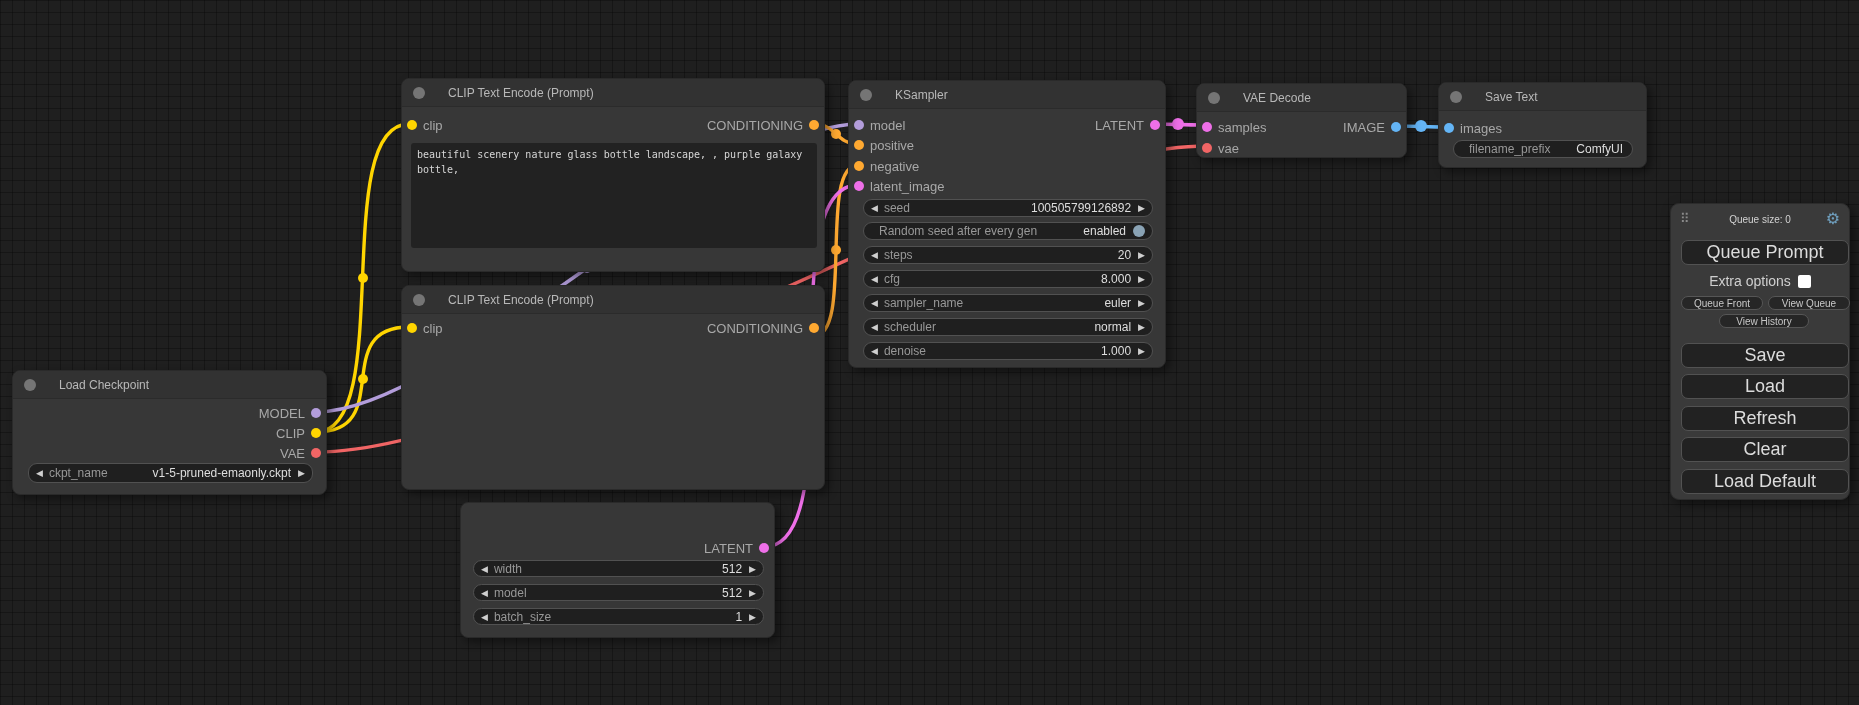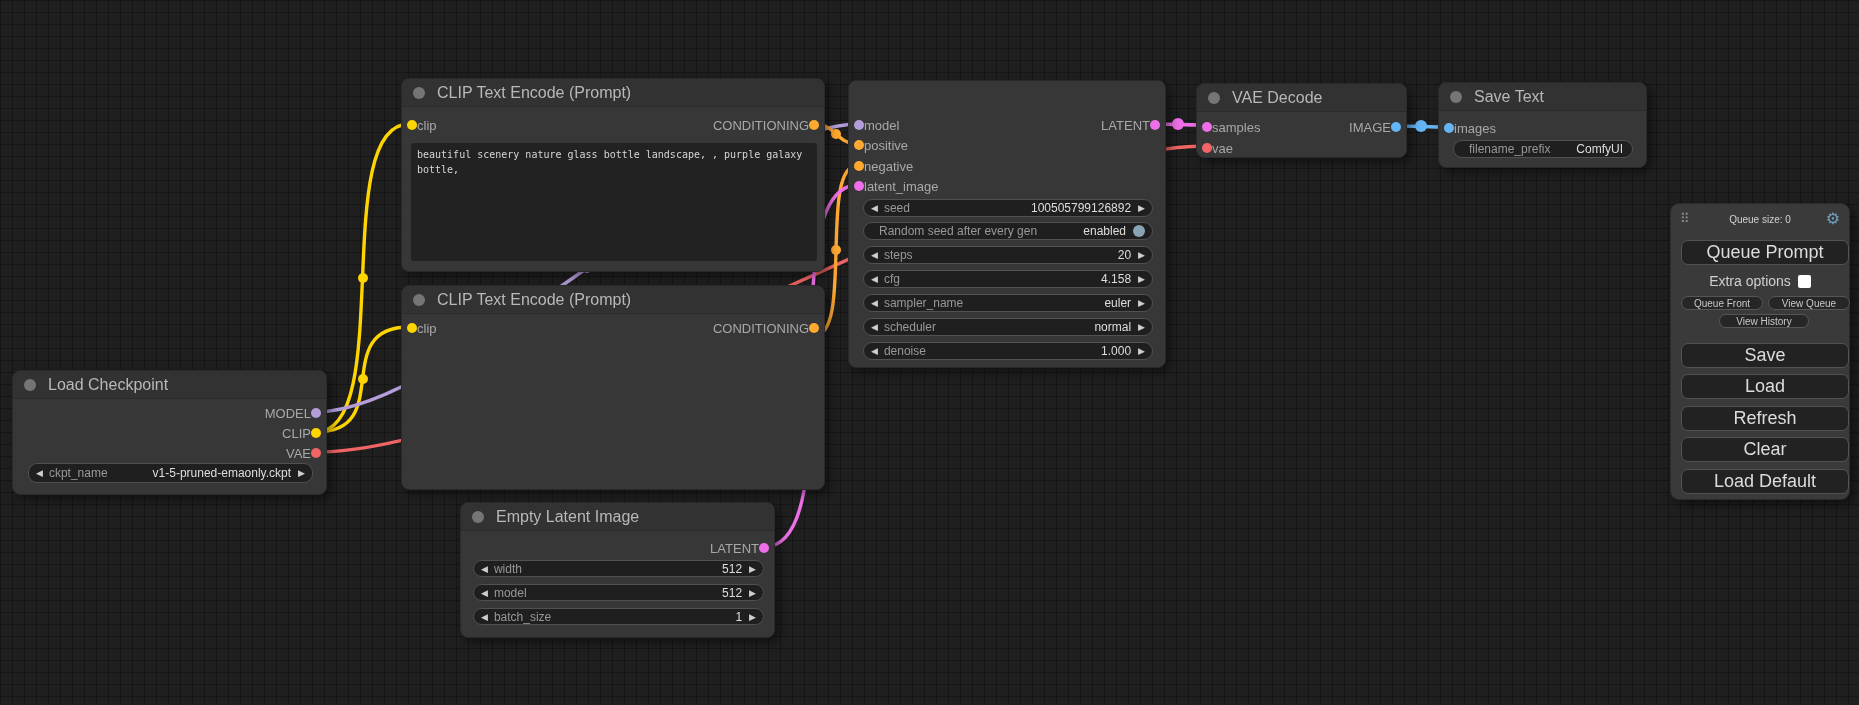--- a/index.html
+++ b/index.html
@@ -22,33 +22,33 @@
     background:#373737;
     border:1px solid #2a2a2a;
     border-radius:8px;
     box-shadow:4px 4px 10px rgba(0,0,0,.45);
   }
   .node-title {
     height:28px; line-height:28px;
     background:#323232;
     border-radius:8px 8px 0 0;
     border-bottom:1px solid #2b2b2b;
-    padding-left:35px;
-    font-size:16px; color:#b8b8b8;
+    padding-left:46px;
+    font-size:12px; color:#b8b8b8;
     white-space:nowrap; overflow:hidden;
     position:relative;
   }
   .tdot {
     position:absolute; left:11px; top:8px;
     width:12px; height:12px; border-radius:50%;
     background:#757575;
   }
   .slot {
     position:absolute; height:16px;
-    display:flex; align-items:center; 
+    display:flex; align-items:center; gap:6px;
     font-size:13px; color:#a8a8a8; white-space:nowrap;
   }
   .slot.in  { left:5px; }
   .slot.out { right:5px; }
   .sdot { width:10px; height:10px; border-radius:50%; flex:0 0 auto; }
 
   .widget {
     position:absolute; height:18px;
     background:#1f1f1f;
     border:1px solid #515151;
@@ -167,39 +167,43 @@
     <span>CLIP Text Encode (Prompt)</span>
   </div>
   <div class="slot in" style="top:38px;">
     <span class="sdot" style="background-color: rgb(255, 213, 0);"></span>
     <span>clip</span>
   </div>
   <div class="slot out" style="top:38px;">
     <span>CONDITIONING</span>
     <span class="sdot" style="background-color: rgb(255, 169, 49);"></span>
   </div>
-  <div class="prompt" style="left:9px;top:64px;width:406px;height:118px;">beautiful scenery nature glass bottle landscape, , purple galaxy bottle,</div>
+  <div class="prompt" style="left:9px;top:64px;width:406px;height:105px;">beautiful scenery nature glass bottle landscape, , purple galaxy bottle,</div>
 </div>
 
 <div class="node" style="left:401px;top:285px;width:424px;height:205px;">
   <div class="node-title">
     <span class="tdot"></span>
     <span>CLIP Text Encode (Prompt)</span>
   </div>
   <div class="slot in" style="top:34px;">
     <span class="sdot" style="background-color: rgb(255, 213, 0);"></span>
     <span>clip</span>
   </div>
   <div class="slot out" style="top:34px;">
     <span>CONDITIONING</span>
     <span class="sdot" style="background-color: rgb(255, 169, 49);"></span>
   </div>
 </div>
 
 <div class="node" style="left:848px;top:80px;width:318px;height:288px;">
+  <div class="node-title">
+    <span class="tdot"></span>
+    <span>KSampler</span>
+  </div>
   <div class="slot in" style="top:36px;">
     <span class="sdot" style="background-color: rgb(179, 157, 219);"></span>
     <span>model</span>
   </div>
   <div class="slot in" style="top:56px;">
     <span class="sdot" style="background-color: rgb(255, 169, 49);"></span>
     <span>positive</span>
   </div>
   <div class="slot in" style="top:77px;">
     <span class="sdot" style="background-color: rgb(255, 169, 49);"></span>
@@ -227,21 +231,21 @@
   </div>
   <div class="widget" style="left:14px;top:165px;width:290px;">
     <span class="arr">◀</span>
     <span class="wl">steps</span>
     <span class="wv">20</span>
     <span class="arr">▶</span>
   </div>
   <div class="widget" style="left:14px;top:189px;width:290px;">
     <span class="arr">◀</span>
     <span class="wl">cfg</span>
-    <span class="wv">4.158</span>
+    <span class="wv">8.000</span>
     <span class="arr">▶</span>
   </div>
   <div class="widget" style="left:14px;top:213px;width:290px;">
     <span class="arr">◀</span>
     <span class="wl">sampler_name</span>
     <span class="wv">euler</span>
     <span class="arr">▶</span>
   </div>
   <div class="widget" style="left:14px;top:237px;width:290px;">
     <span class="arr">◀</span>
@@ -285,24 +289,20 @@
     <span class="sdot" style="background-color: rgb(100, 181, 246);"></span>
     <span>images</span>
   </div>
   <div class="widget noarr" style="left:14px;top:57px;width:180px;">
     <span class="wl">filename_prefix</span>
     <span class="wv">ComfyUI</span>
   </div>
 </div>
 
 <div class="node" style="left:460px;top:502px;width:315px;height:136px;">
-  <div class="node-title">
-    <span class="tdot"></span>
-    <span>Empty Latent Image</span>
-  </div>
   <div class="slot out" style="top:37px;">
     <span>LATENT</span>
     <span class="sdot" style="background-color: rgb(238, 111, 232);"></span>
   </div>
   <div class="widget" style="left:12px;top:57px;width:291px;height:17px;">
     <span class="arr">◀</span>
     <span class="wl">width</span>
     <span class="wv">512</span>
     <span class="arr">▶</span>
   </div>

